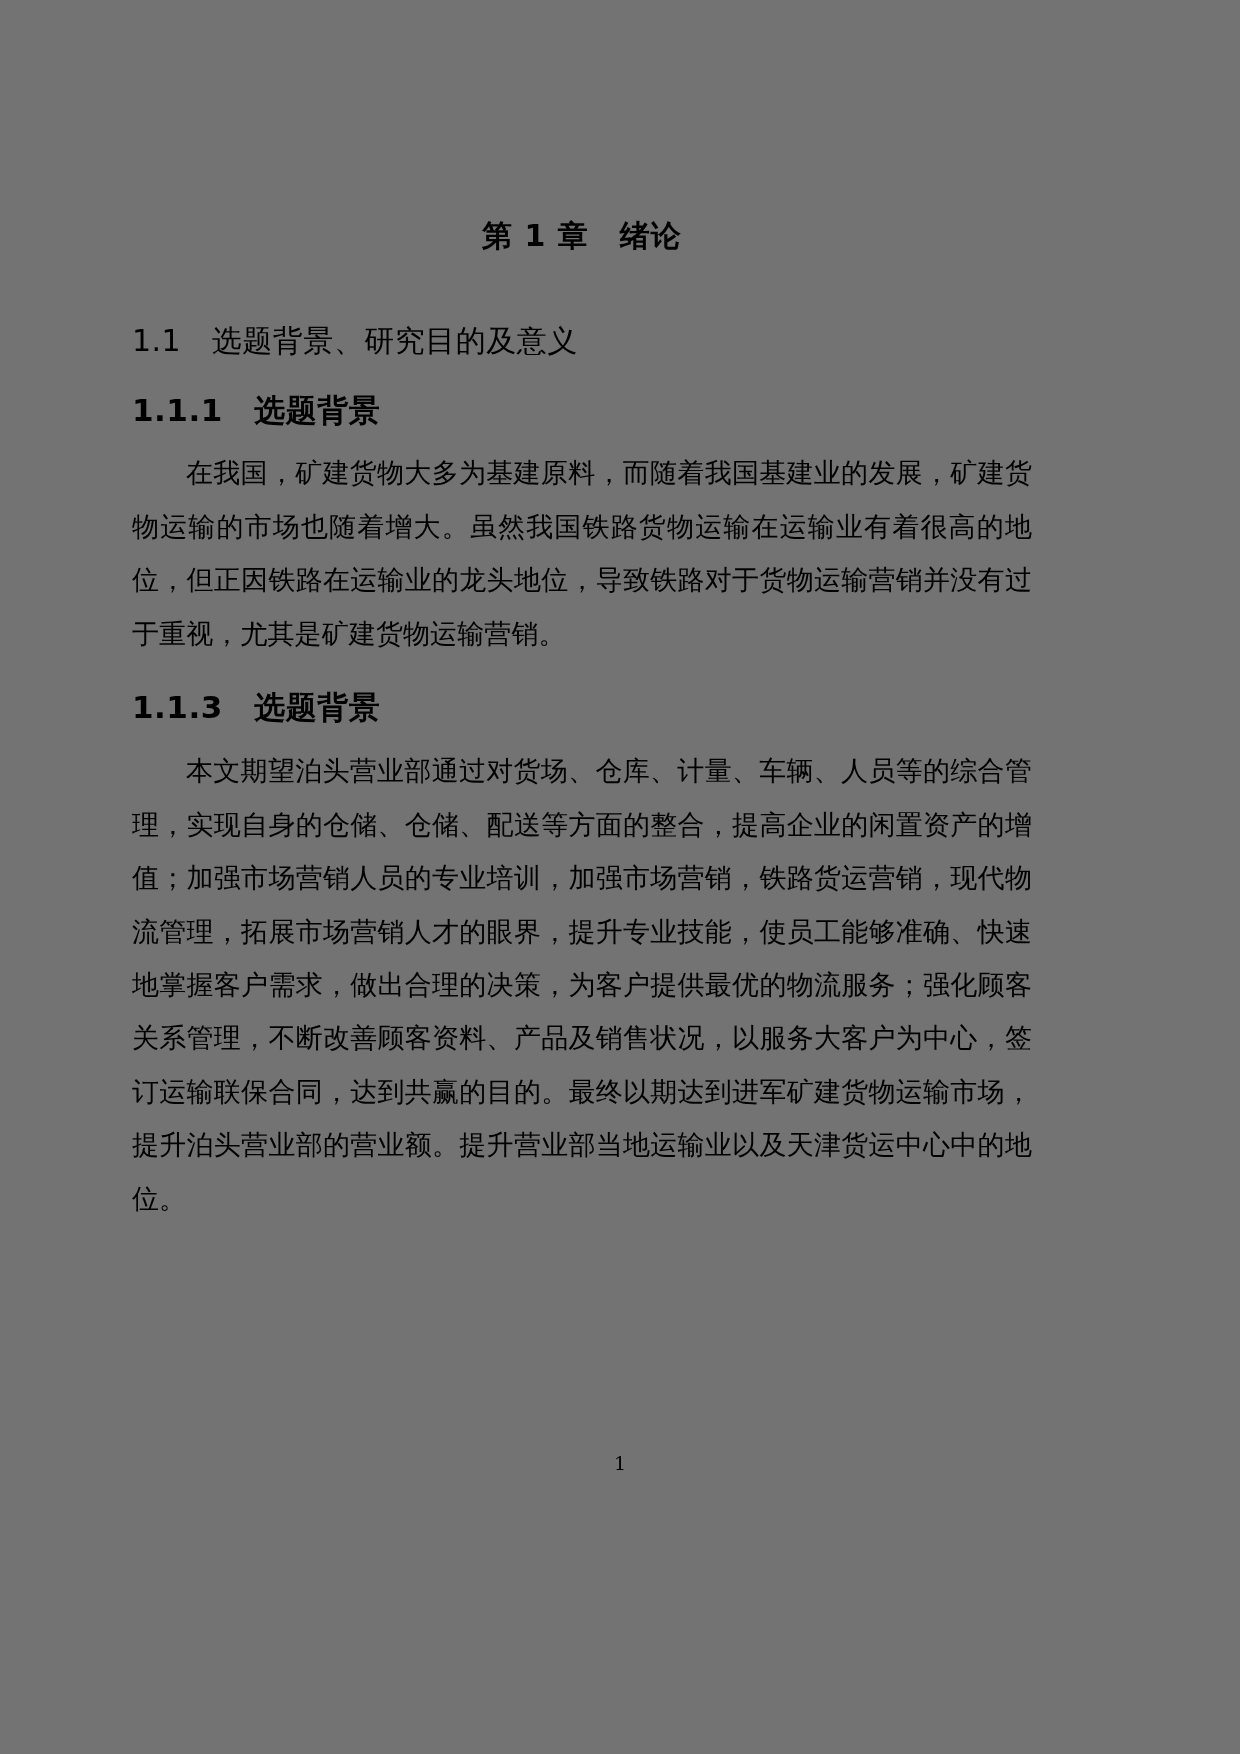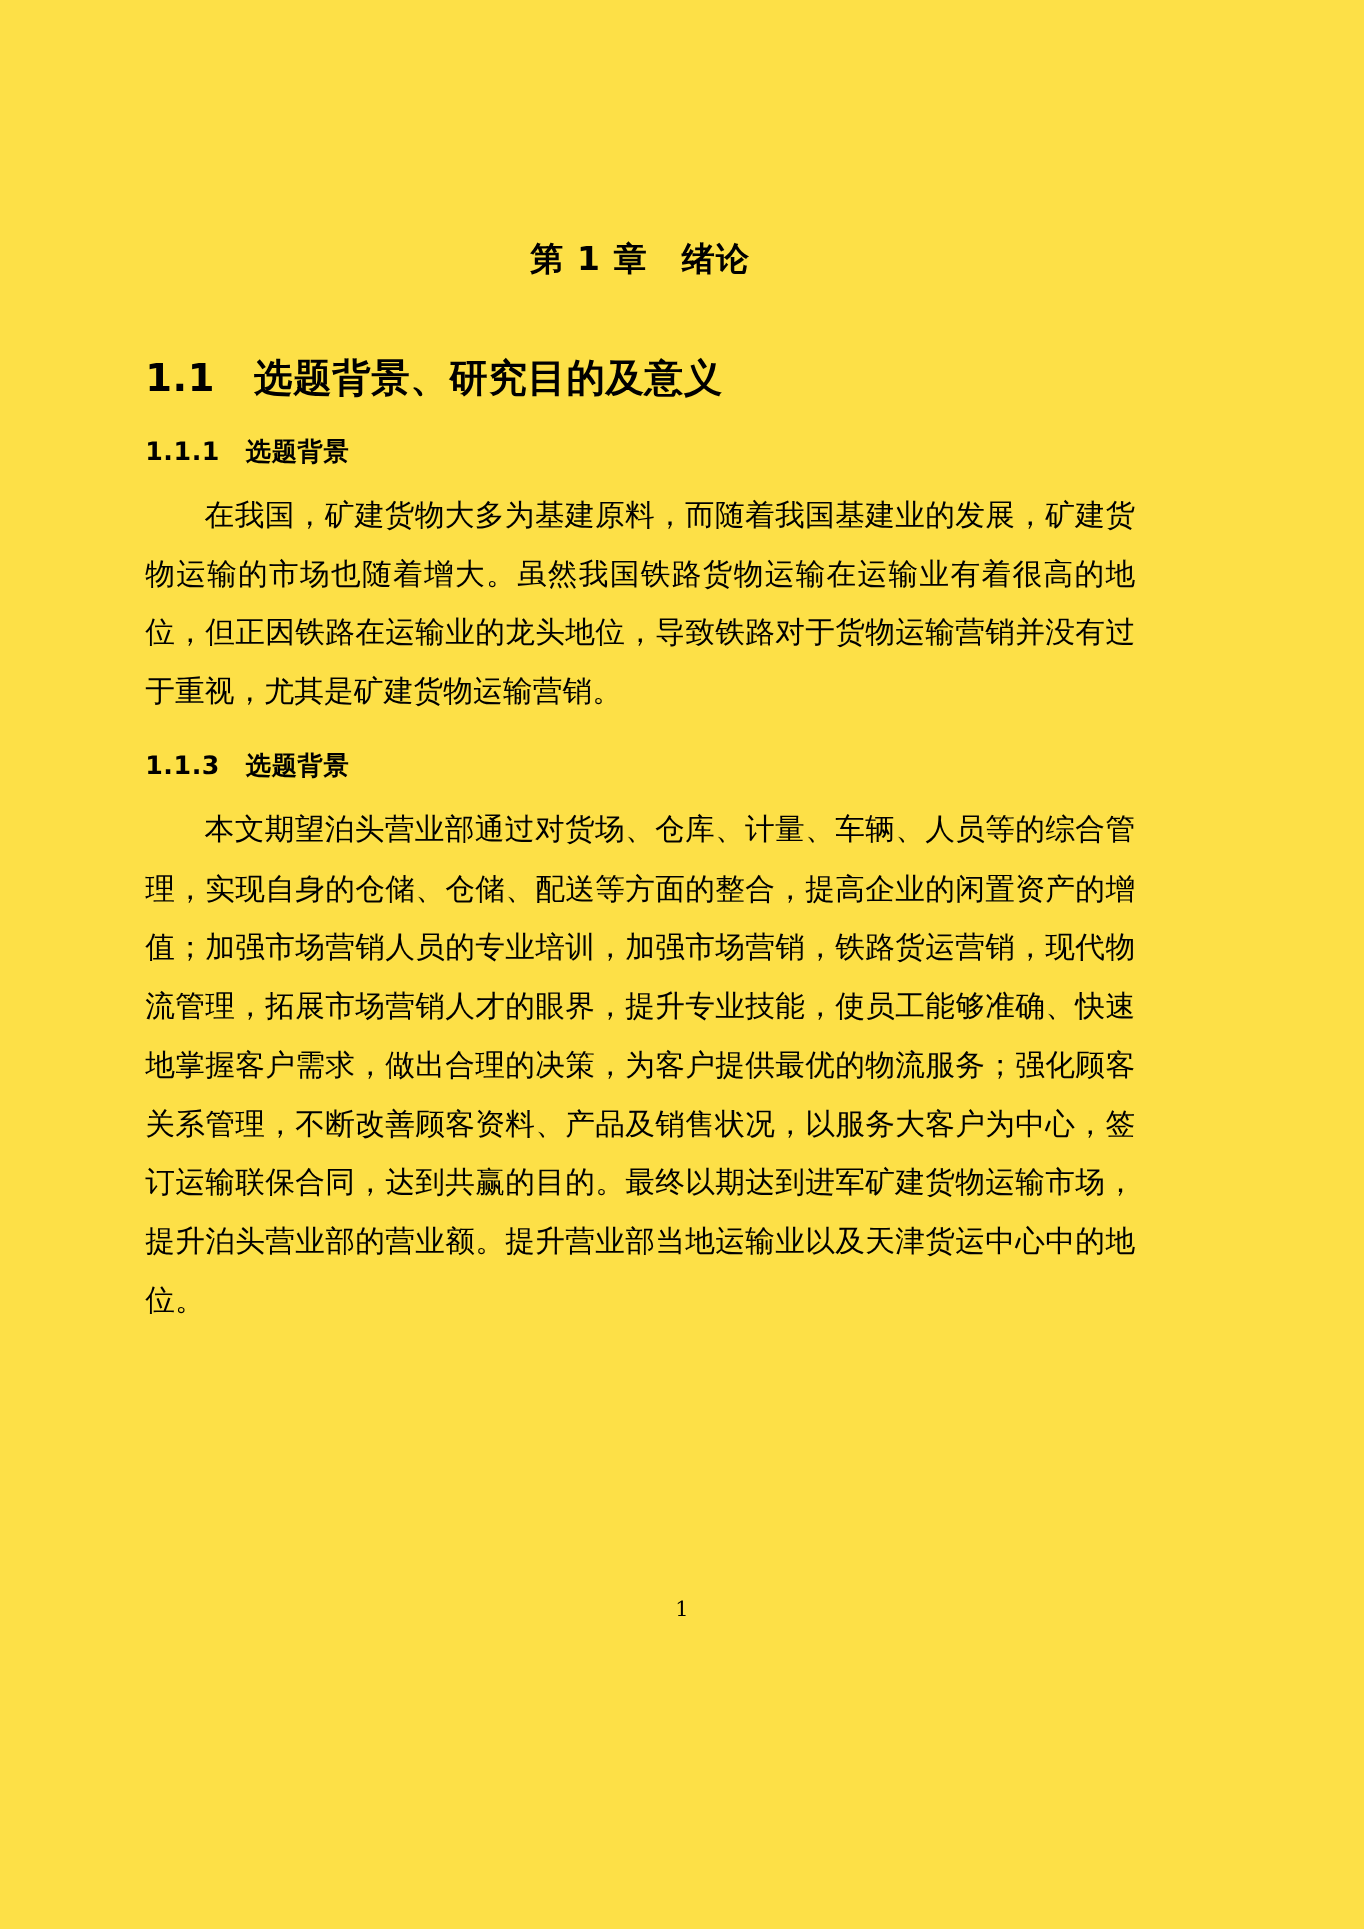--- a/index.html
+++ b/index.html
@@ -8,21 +8,21 @@
     background: #ffffff;
   }
   body {
     font-family: "DejaVu Serif", "Liberation Serif", serif;
     color: #000000;
   }
   .page {
     position: relative;
     width: 1240px;
     height: 1754px;
-    background: #fde047;
+    background: #737373;
     margin: 0 auto;
     overflow: hidden;
     box-sizing: border-box;
   }
   .content {
     position: absolute;
     left: 132px;
     top: 0;
     width: 900px;
   }
@@ -32,30 +32,30 @@
     font-size: 30px;
     font-weight: 600;
     letter-spacing: 1px;
     margin-top: 215px;
     margin-bottom: 0;
     line-height: 1.4;
     white-space: pre;
   }
   .h2 {
     font-family: "DejaVu Sans", "Liberation Sans", sans-serif;
-    font-size: 35px;
-    font-weight: 700;
+    font-size: 30px;
+    font-weight: 400;
     letter-spacing: 0.5px;
     margin: 62px 0 0 0;
     line-height: 1.45;
     white-space: pre;
   }
   .h3 {
     font-family: "DejaVu Sans", "Liberation Sans", sans-serif;
-    font-size: 23px;
+    font-size: 31px;
     font-weight: 600;
     letter-spacing: 0.5px;
     margin: 25px 0 0 0;
     line-height: 1.45;
     white-space: pre;
   }
   .para {
     font-family: "DejaVu Serif", "Liberation Serif", serif;
     font-size: 27px;
     line-height: 1.98;

